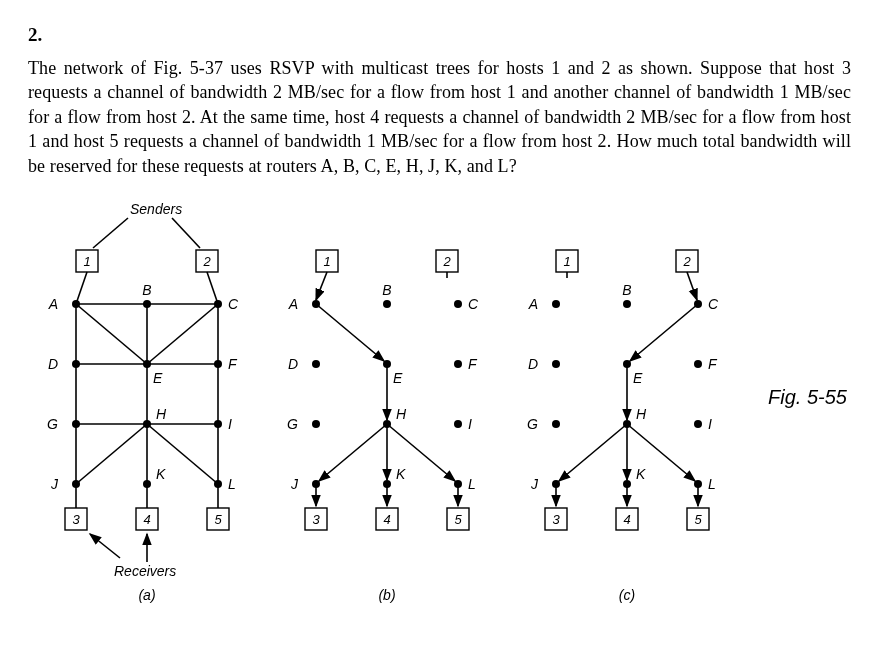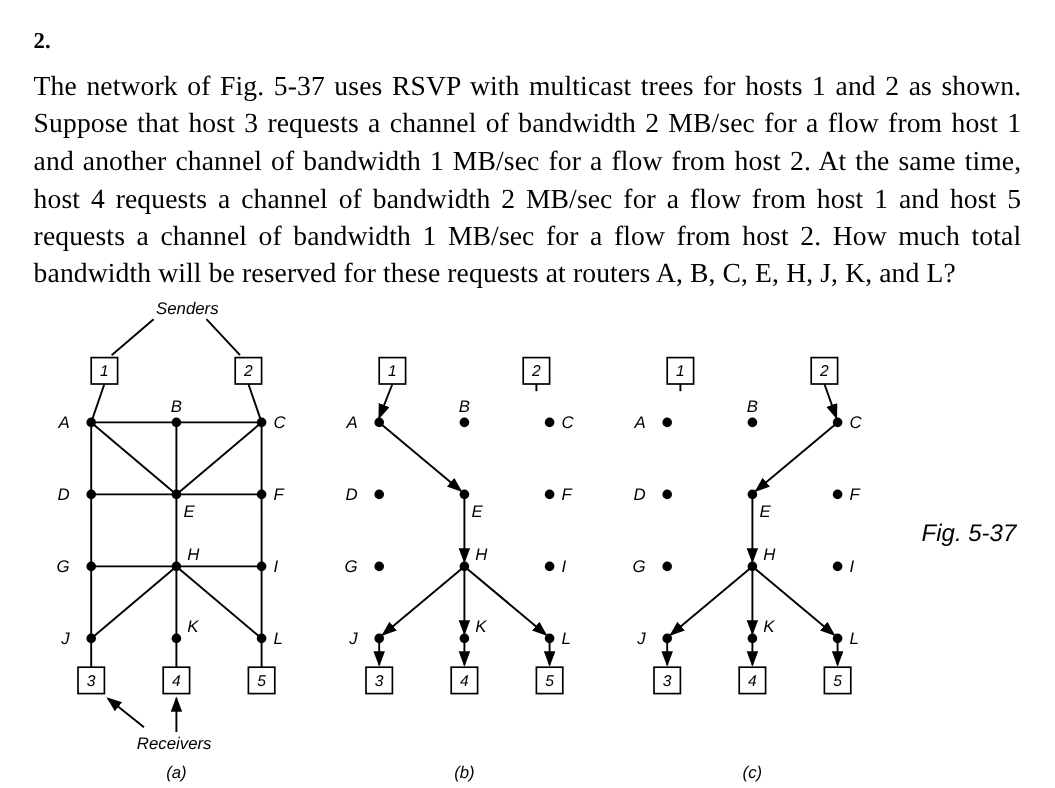--- a/index.html
+++ b/index.html
@@ -14,23 +14,24 @@
       padding: 24px 28px;
       width: 879px;
       height: 657px;
     }
     .qnum {
       font-weight: bold;
       font-size: 19px;
       margin-bottom: 10px;
     }
     .paragraph {
-      font-size: 23px;
+      font-size: 18px;
       line-height: 1.36;
       text-align: justify;
+      margin-bottom: 18px;
       letter-spacing: 0.1px;
     }
     .figrow {
       display: flex;
       align-items: flex-start;
       gap: 12px;
       font-style: italic;
     }
     .diagram-wrap {
       position: relative;
@@ -398,14 +399,14 @@
         </g>
 
         <line class="edge" x1="49" y1="76" x2="49" y2="82"></line>
 
         <text class="caplabel" x="109" y="404">(c)</text>
       </g>
 
     </svg>
   </div>
 
-  <div class="figlabel">Fig. 5-37</div>
+  <div class="figlabel">Fig. 5-55</div>
 </div>
 
 </body></html>

